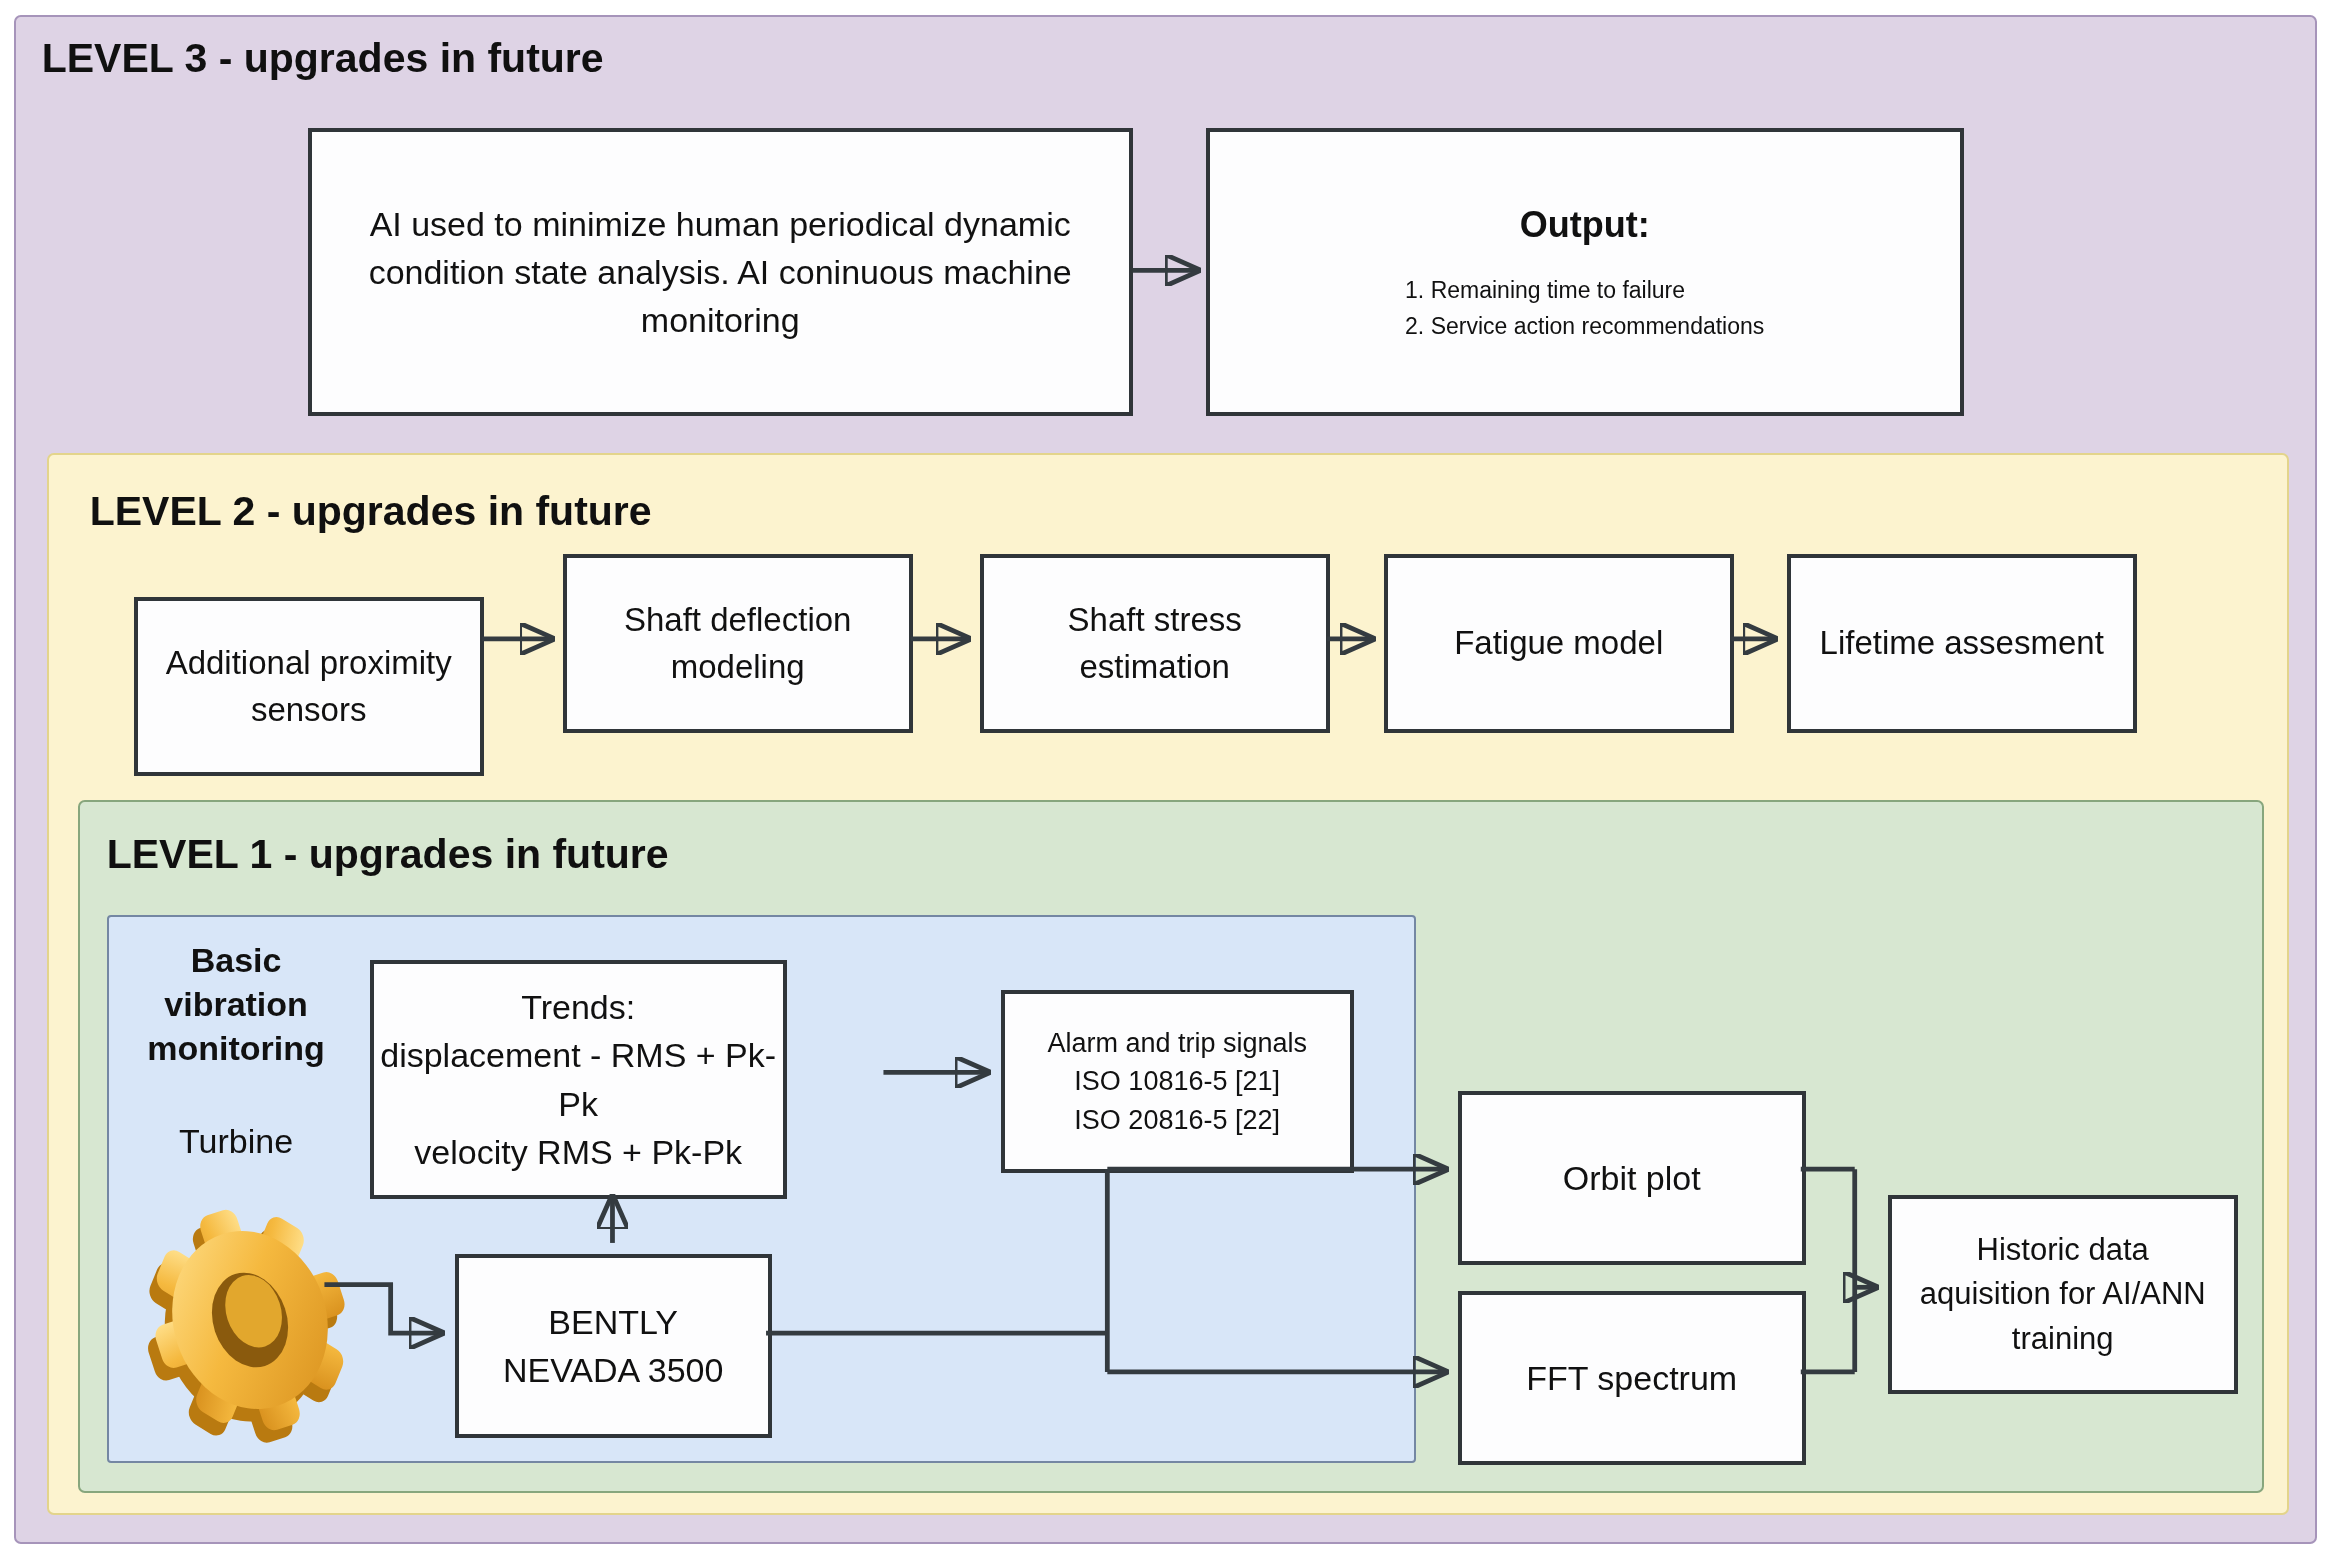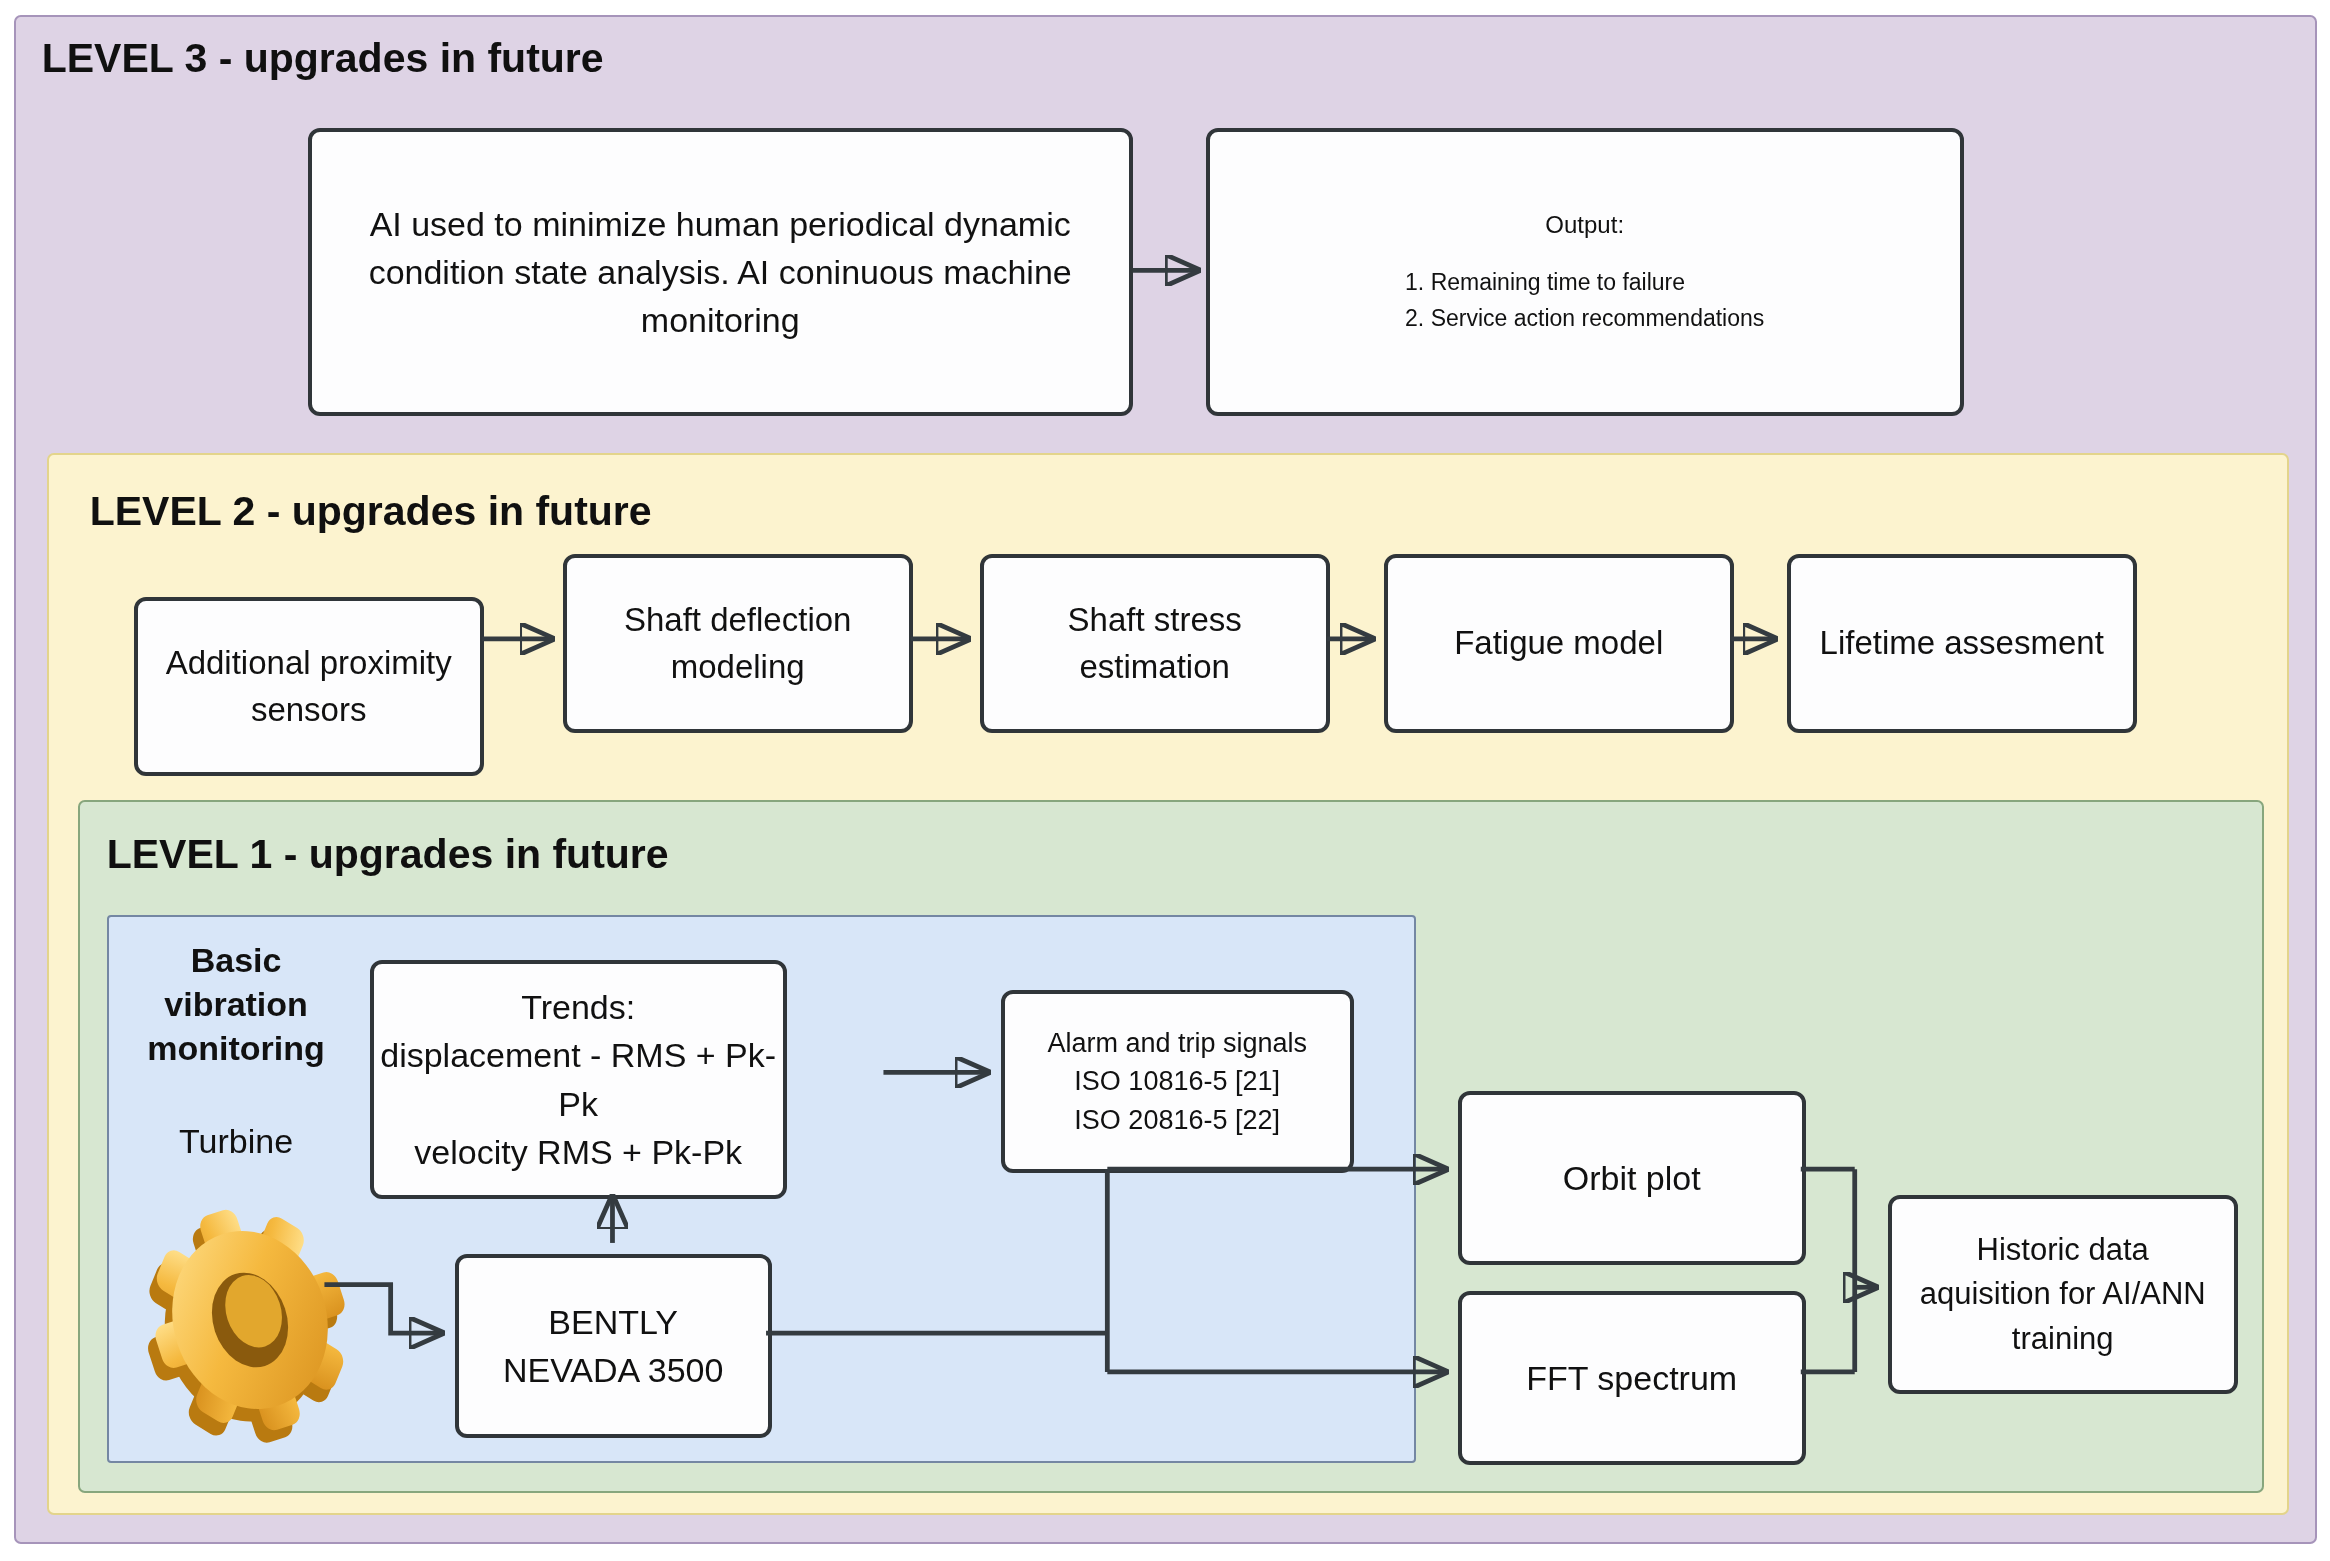--- a/index.html
+++ b/index.html
@@ -12,34 +12,34 @@
   }
   html,body{margin:0;padding:0;background:#ffffff;}
   .canvas{
     position:relative; width:2330px; height:1561px; background:#ffffff;
     font-family:"Liberation Sans", sans-serif; color:var(--ink); overflow:hidden;
   }
   .panel{position:absolute; box-sizing:border-box; border-radius:6.8px;}
   .panel-title{position:absolute; font-weight:700; font-size:41px; color:#101010; white-space:nowrap;}
   .wbox{
     position:absolute; box-sizing:border-box; background:var(--box-fill);
-    border:4.1px solid var(--box-border); border-radius:12px;
+    border:4.1px solid var(--box-border); border-radius:0;
     display:flex; align-items:center; justify-content:center;
     text-align:center; font-size:34px; line-height:1.42; color:var(--ink);
     white-space:pre-line;
   }
   .lvl3{left:13.7px; top:15px; width:2303px; height:1529px; background:var(--lav-fill); border:2.7px solid var(--lav-border);}
   .lvl2{left:31px; top:436px; width:2242px; height:1062px; background:var(--yel-fill); border:2px solid var(--yel-border);}
   .lvl1{left:29px; top:345px; width:2186px; height:693px; background:var(--grn-fill); border:2px solid var(--grn-border);}
   .bluebox{left:27px; top:113px; width:1309px; height:548px; background:var(--blu-fill); border:2px solid var(--blu-border); border-radius:4.1px;}
 
   
   .ai-box{left:292px; top:111px; width:825px; height:288px;}
   .output-box{left:1190px; top:111px; width:758px; height:288px; flex-direction:column; white-space:normal;}
-  .output-heading{font-weight:400; font-size:24px; margin-bottom:23px;}
+  .output-heading{font-weight:700; font-size:36px; margin-bottom:23px;}
   .output-items{text-align:left; font-size:23px; line-height:1.55; white-space:pre-line;}
 
   
   .l2box{top:99px; width:350px; height:179px; font-size:33px;}
   .l2b0{left:85px;margin-top:43px;}  .l2b1{left:514px;}  .l2b2{left:931px;}
   .l2b3{left:1335px;} .l2b4{left:1738px;}
 
   
   .basic-label{position:absolute; left:18.4px; top:20.5px; width:218px; text-align:center;
     font-weight:700; font-size:34px; line-height:1.3; white-space:pre-line;}

